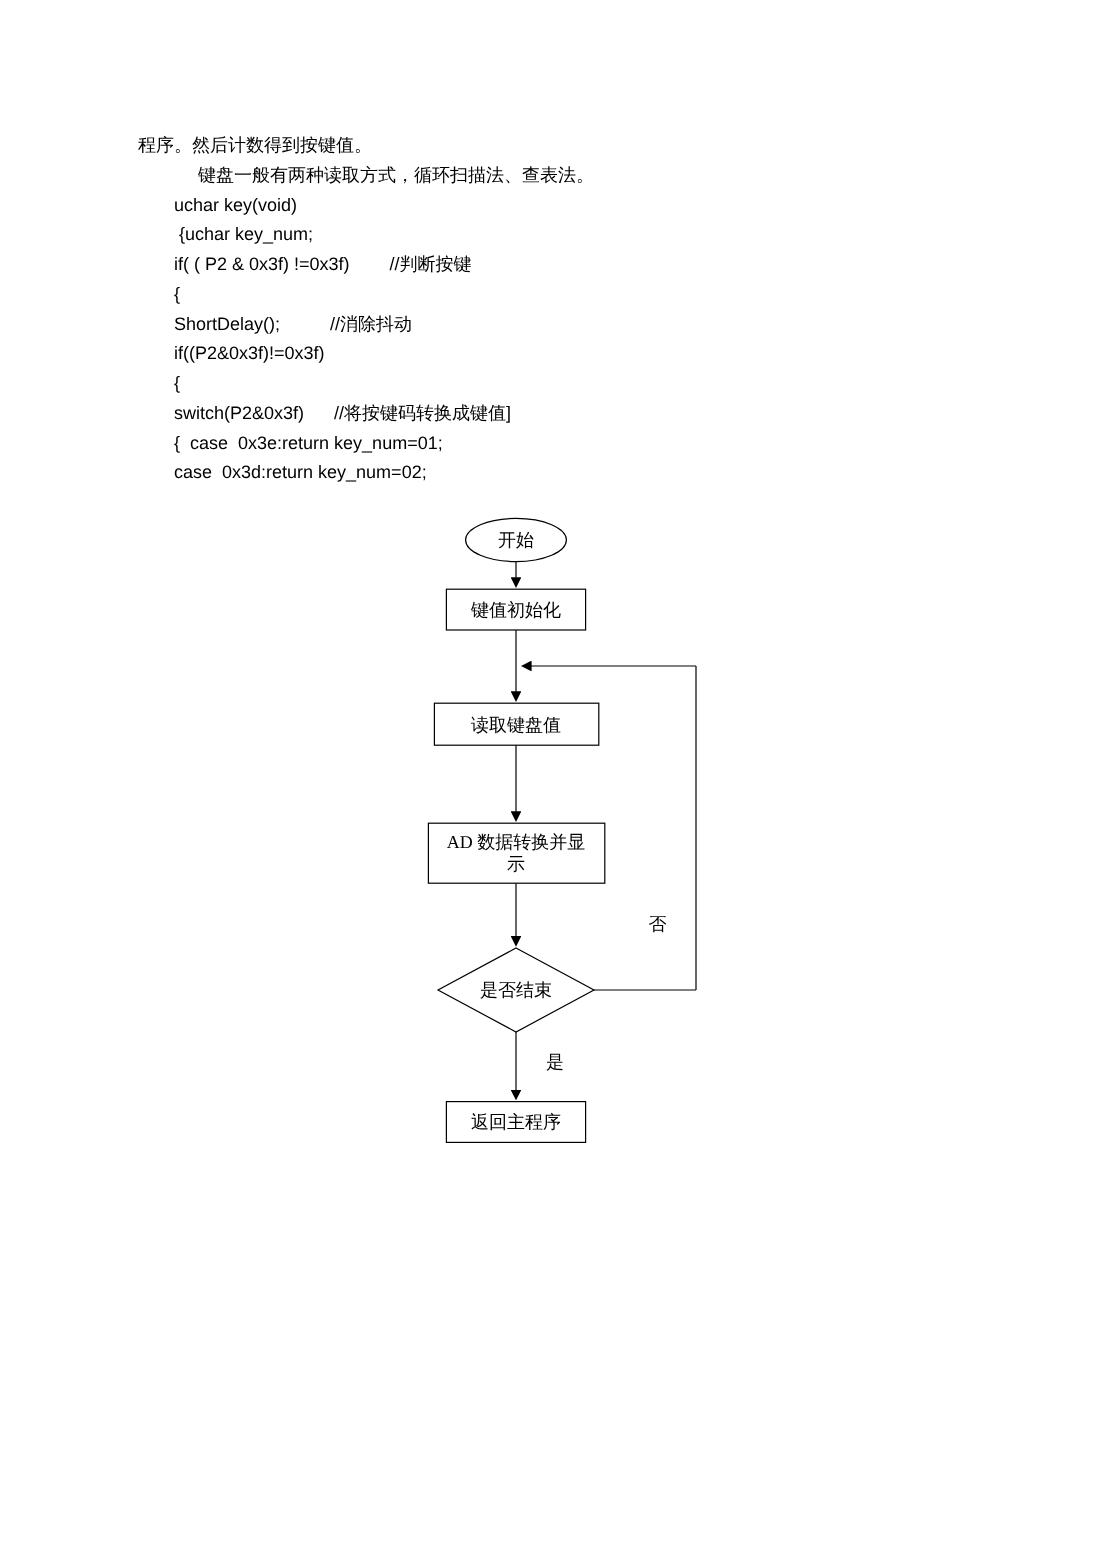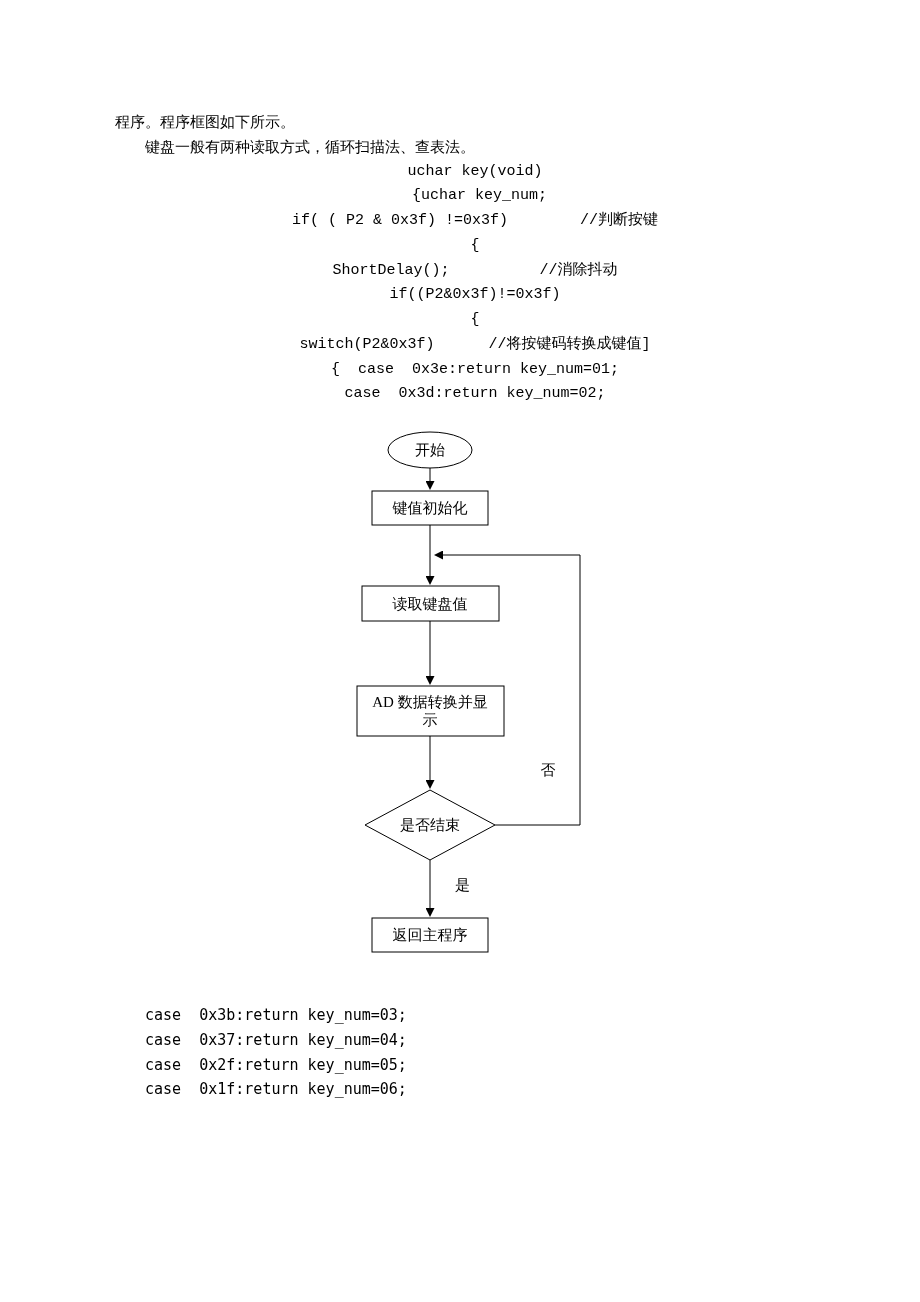--- a/index.html
+++ b/index.html
@@ -15,45 +15,45 @@
     padding: 110px 115px 60px 115px;
     box-sizing: border-box;
     line-height: 1.65;
   }
   .para {
     text-align: justify;
     margin: 0;
   }
   .indent {
     text-indent: 2em;
+    margin-left: 20px;
   }
   .code-block {
-    font-family: Liberation Mono, monospace;
+    font-family: Liberation Sans, sans-serif;
     white-space: pre;
     margin-left: 2em;
     line-height: 1.65;
-    text-align: center;
   }
   .flowchart {
     display: block;
     margin: 18px auto 18px auto;
   }
   .code-block-bottom {
     font-family: "SimSun", "宋体", monospace;
     white-space: pre;
     margin-left: 2em;
     line-height: 1.65;
   }
 </style>
 </head>
 <body>
 
 <div class="page">
 
-  <p class="para">程序。程序框图如下所示。</p>
+  <p class="para">程序。然后计数得到按键值。</p>
   <p class="para indent">键盘一般有两种读取方式，循环扫描法、查表法。</p>
 
   <div class="code-block"><span>uchar key(void)</span>
 <span> {uchar key_num;</span>
 <span>if( ( P2 &amp; 0x3f) !=0x3f)        //判断按键</span>
 <span>{</span>
 <span>ShortDelay();          //消除抖动</span>
 <span>if((P2&amp;0x3f)!=0x3f)</span>
 <span>{</span>
 <span>switch(P2&amp;0x3f)      //将按键码转换成键值]</span>
@@ -97,18 +97,14 @@
     <line x1="300" y1="400" x2="300" y2="130" stroke="#000" stroke-width="1"></line>
     <line x1="300" y1="130" x2="156" y2="130" stroke="#000" stroke-width="1" marker-end="url(#arrow)"></line>
 
     <line x1="150" y1="435" x2="150" y2="490" stroke="#000" stroke-width="1" marker-end="url(#arrow)"></line>
     <text x="175" y="465" font-size="15" font-family="SimSun">是</text>
 
     <rect x="92" y="493" width="116" height="34" fill="none" stroke="#000" stroke-width="1"></rect>
     <text x="150" y="515" text-anchor="middle" font-size="15" font-family="SimSun">返回主程序</text>
   </svg>
 
-  <div class="code-block-bottom"><span>case  0x3b:return key_num=03;</span>
-<span>case  0x37:return key_num=04;</span>
-<span>case  0x2f:return key_num=05;</span>
-<span>case  0x1f:return key_num=06;</span></div>
 
 </div>
 
 </body></html>

